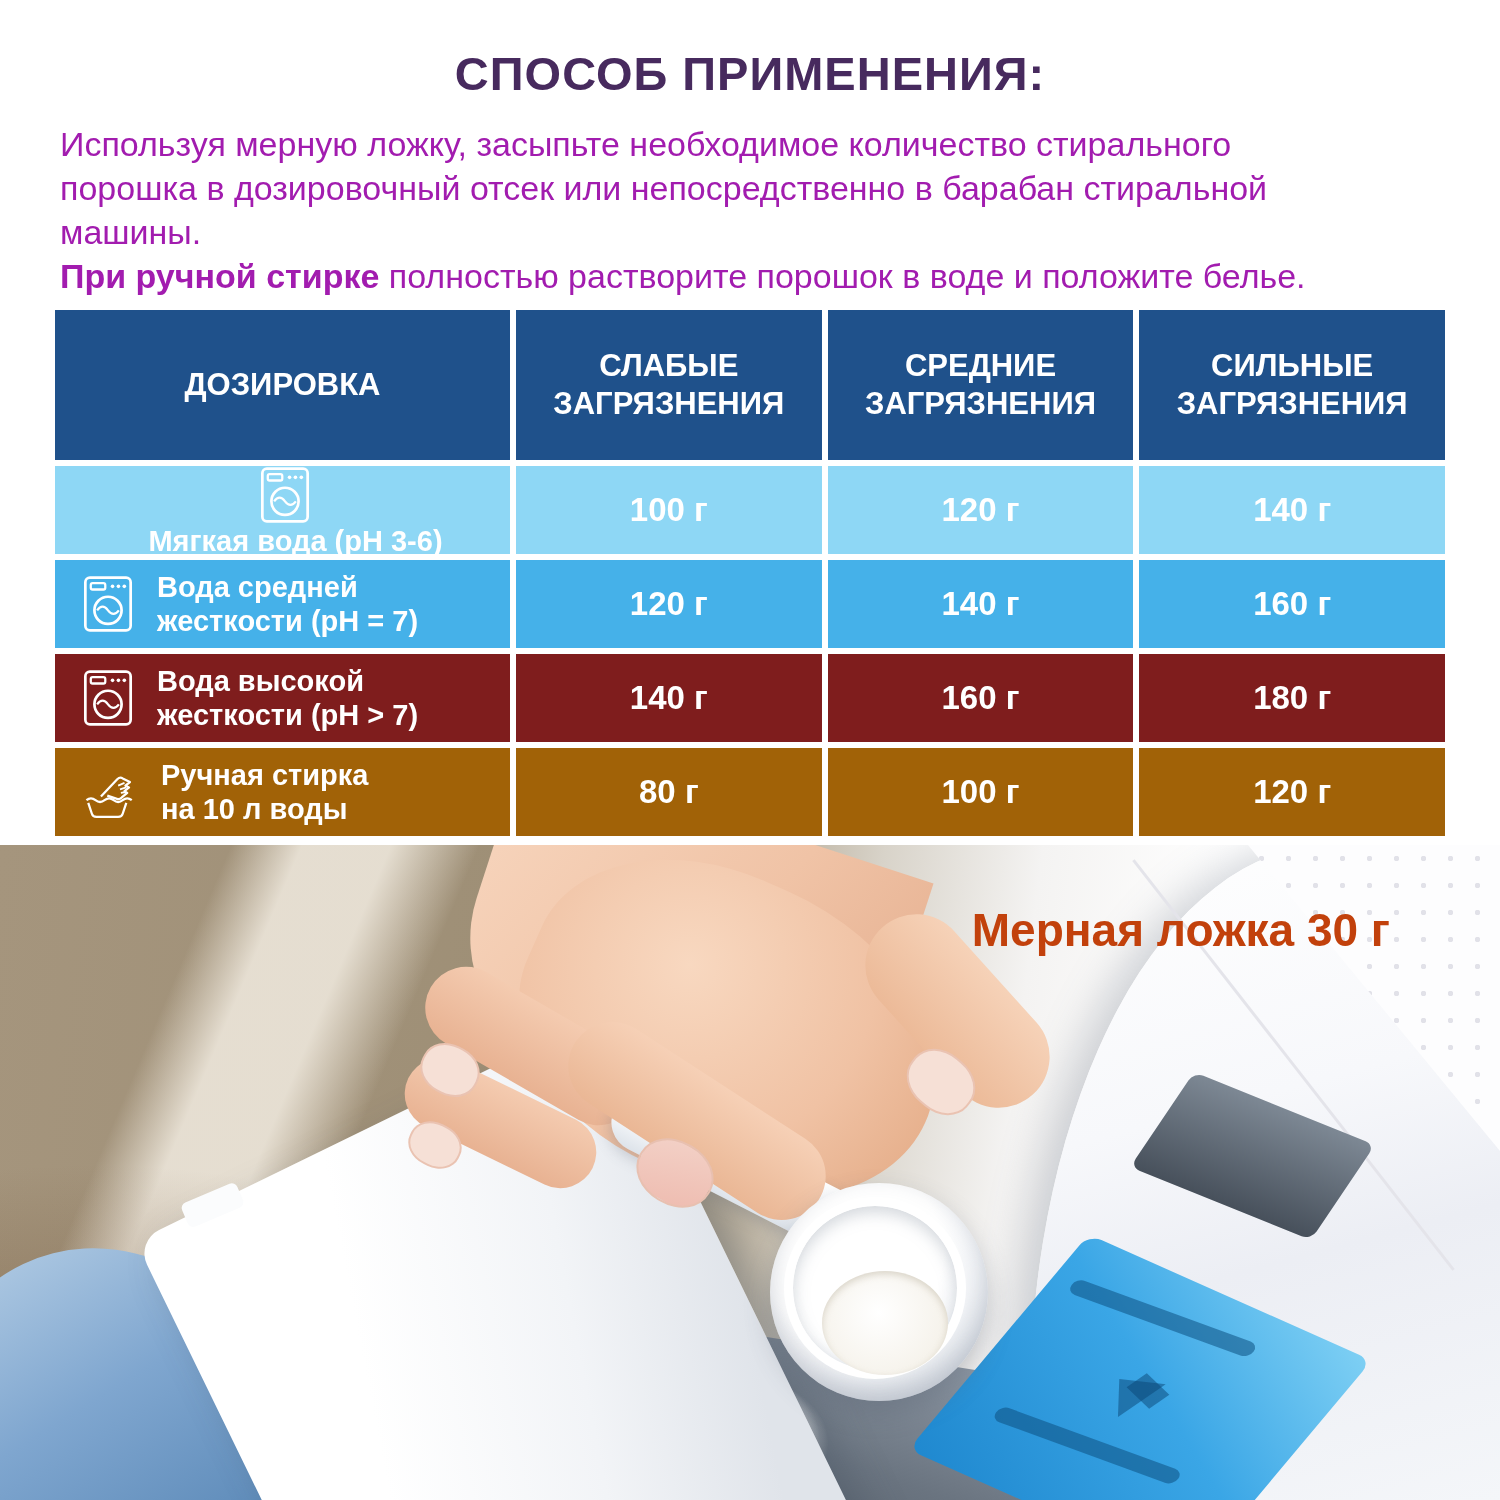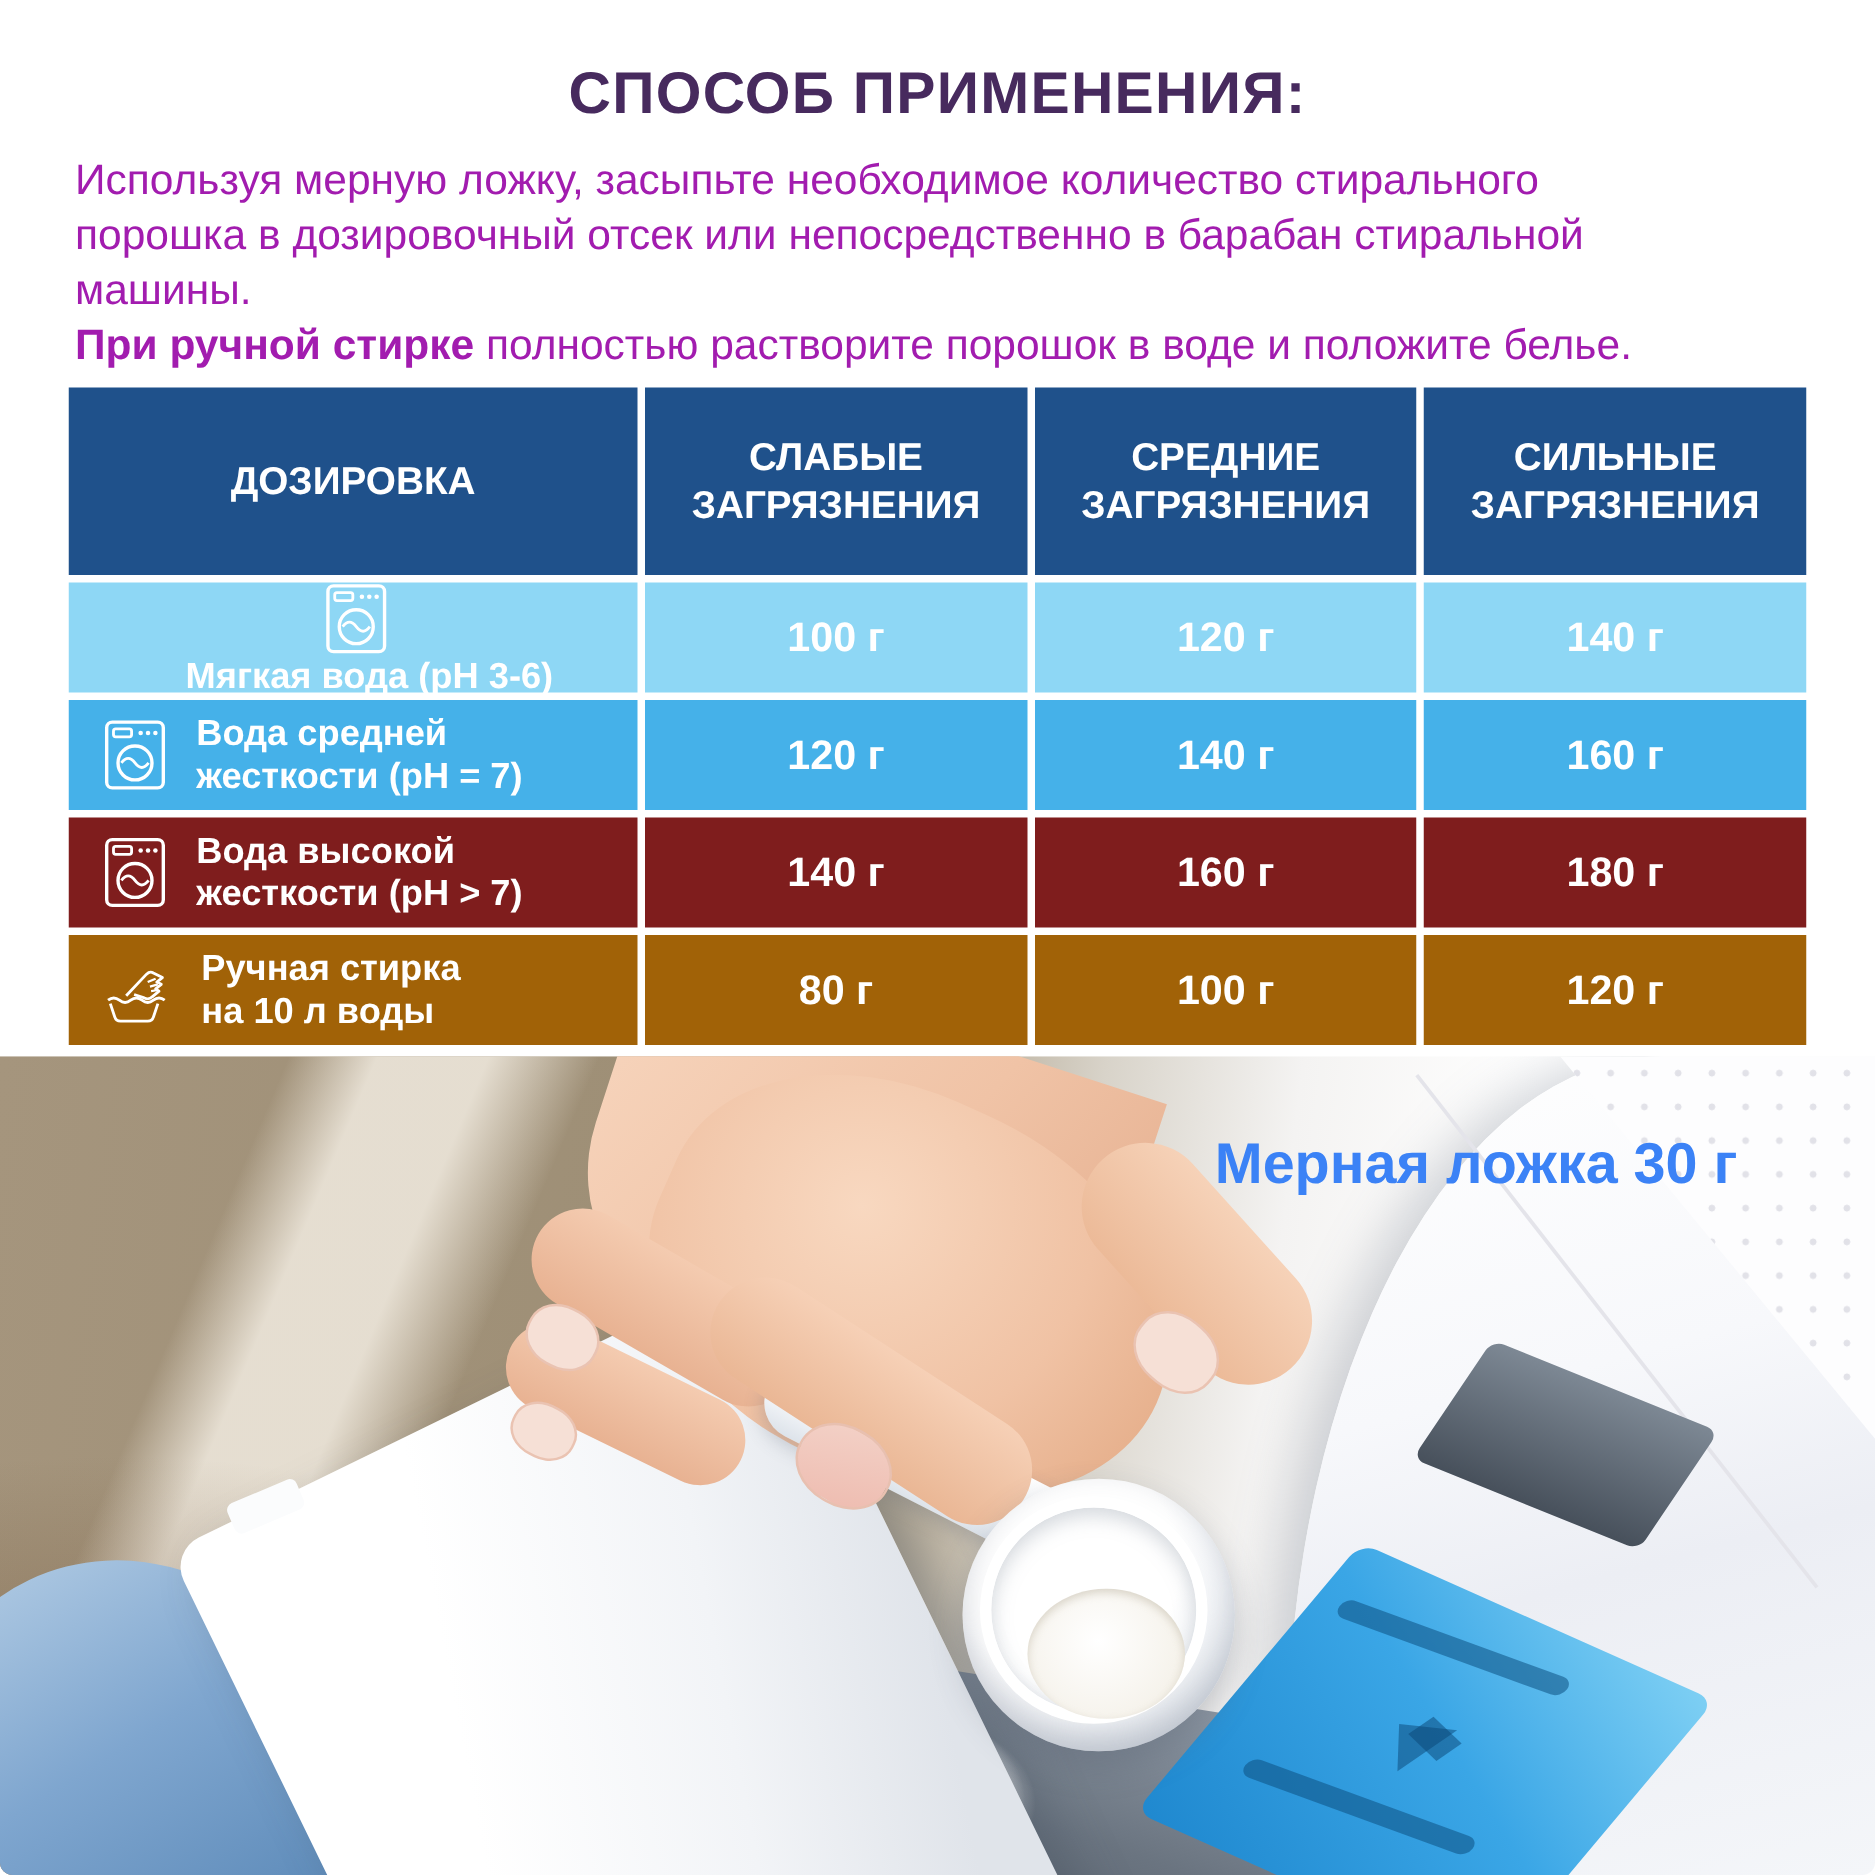--- a/index.html
+++ b/index.html
@@ -1,17 +1,17 @@
 <!DOCTYPE html>
 <html><head>
 <meta charset="utf-8">
 <style>
   html,body{margin:0;padding:0;background:#ffffff;}
   .page{position:relative;width:1500px;height:1500px;background:#ffffff;overflow:hidden;
-        font-family:"Liberation Sans", sans-serif;border-radius:10px;}
+        font-family:"Liberation Sans", sans-serif;}
   
   .title{margin-top:46px;text-align:center;font-size:47px;font-weight:bold;
          color:#472a5e;letter-spacing:1px;}
   .intro{position:absolute;left:60px;top:122px;width:1390px;color:#a21caf;
          font-size:34px;line-height:44px;}
   .intro .line{white-space:nowrap;}
   .intro .bold{font-weight:bold;text-align:center;}
   
   .dose-table{position:absolute;left:55px;top:310px;width:1390px;
               display:grid;grid-template-columns:455px 1fr 1fr 1fr;gap:6px;}
@@ -101,21 +101,21 @@
     border-radius:48%;background:linear-gradient(160deg,#f3d2c8,#eebbaf);border:2px solid #e8c0b0;}
   .scoop-cup{left:770px;top:338px;width:218px;height:218px;border-radius:50%;
     background:radial-gradient(circle at 38% 32%,#ffffff 0 45%,#f2f4f7 62%,#dfe4ea 80%,#ccd3dc 100%);
     box-shadow:inset 0 -12px 26px rgba(120,130,145,.35), 0 12px 26px rgba(80,90,105,.3);}
   .scoop-rim{left:14px;top:14px;width:182px;height:182px;border-radius:50%;
     border:9px solid #ffffff;box-sizing:border-box;
     box-shadow:inset 0 6px 16px rgba(130,140,155,.35);}
   .scoop-powder{left:52px;top:88px;width:126px;height:104px;border-radius:50%;
     background:radial-gradient(circle at 45% 40%,#ffffff,#f6f3ec 68%,#ece7da);
     box-shadow:inset 0 3px 7px rgba(180,170,150,.45);}
-  .photo-caption{right:110px;top:58px;font-size:46px;font-weight:bold;color:#3b82f6;}
+  .photo-caption{right:110px;top:58px;font-size:46px;font-weight:bold;color:#c2410c;}
   svg{display:block;}
 </style>
 </head>
 <body>
 
 <div class="page">
 
   <div class="title">СПОСОБ ПРИМЕНЕНИЯ:</div>
 
   <div class="intro">

